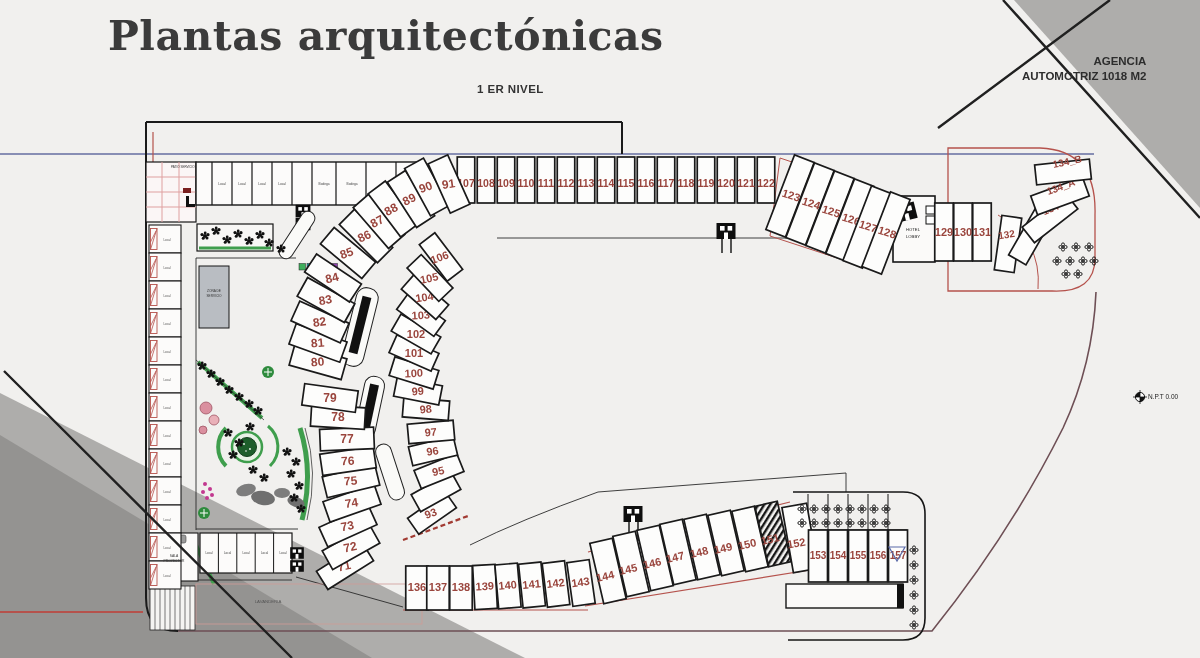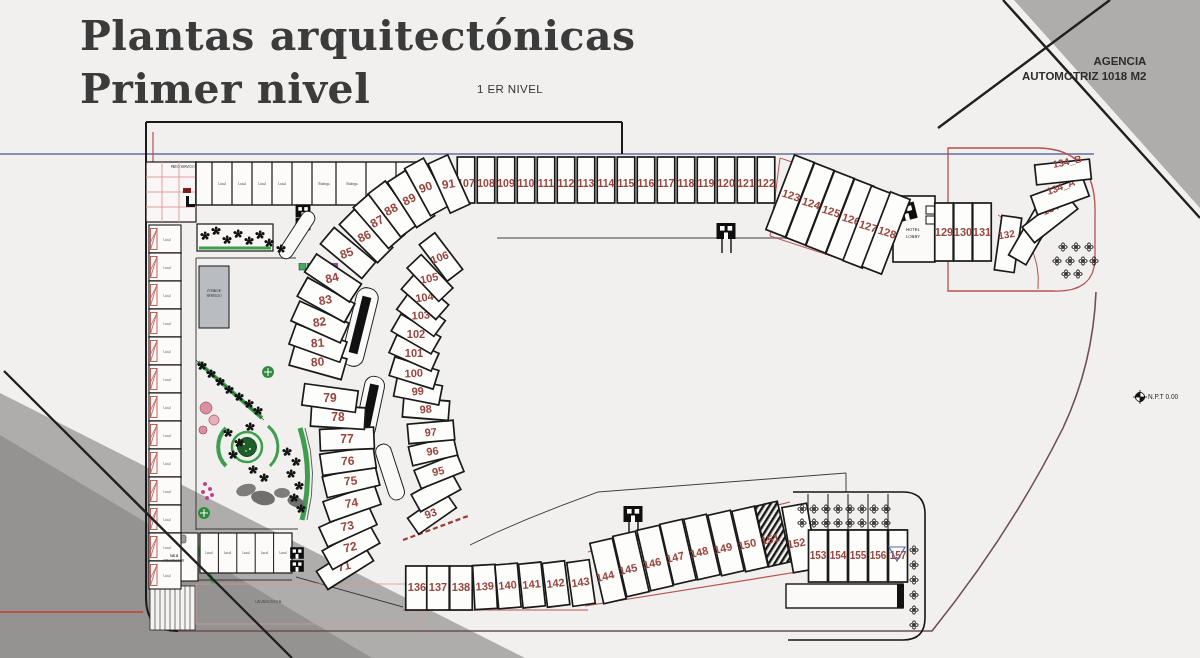--- a/index.html
+++ b/index.html
@@ -1,21 +1,21 @@
 <!DOCTYPE html>
 <html style="--line: #1a1a1a; --red2: #b5524c; --blue: #646ea0; --maroon: #6e4f55; --green: #3f9e4d; --tree: #1d5e2b; --graylight: #aeadab; --graydark: #949391; --bldg: #b9bdc2;"><head>
 <meta charset="utf-8">
 <style>
   html,body{margin:0;padding:0;background:#dcdcdc;}
   .stage{position:relative;width:1200px;height:658px;background:#f1f0ee;overflow:hidden;
          font-family:"Liberation Sans",sans-serif;}
   .stage svg{position:absolute;left:0;top:0;width:1200px;height:658px;}
-  .title{position:absolute;left:80px;top:10px;font-family:"DejaVu Serif",serif;font-weight:700;
+  .title{position:absolute;left:108px;top:10px;font-family:"DejaVu Serif",serif;font-weight:700;
          font-size:41px;line-height:53px;color:#3b3b3b;letter-spacing:.5px;white-space:nowrap;}
-  .lvl{position:absolute;left:477px;top:83px;font-size:11.5px;font-weight:400;color:#333;
+  .lvl{position:absolute;left:477px;top:83px;font-size:11.5px;font-weight:700;color:#333;
        letter-spacing:.4px;white-space:nowrap;}
   .agency{position:absolute;left:1022px;top:54px;font-size:11.5px;font-weight:600;color:#2d2d2d;
           line-height:15px;white-space:nowrap;text-align:right;}
   svg text{font-family:"Liberation Sans",sans-serif;}
 </style>
 </head>
 <body>
 
 <div class="stage">
 
@@ -695,21 +695,20 @@
     <text x="171" y="168" font-size="3" fill="#333">PATIO SERVICIO</text>
     <text x="214" y="292" font-size="3.2" text-anchor="middle" fill="#333">ZONA DE</text>
     <text x="214" y="297" font-size="3.2" text-anchor="middle" fill="#333">SERVICIO</text>
     <text x="174" y="557" font-size="3.3" text-anchor="middle" fill="#333">SALA</text>
     <text x="174" y="562" font-size="3.3" text-anchor="middle" fill="#333">PROYECTOR</text>
   </g>
 </svg>
 
 <div class="title">
   <div>Plantas arquitectónicas</div>
-  <div>Primer nivel</div>
 </div>
 <div class="lvl">1 ER NIVEL</div>
 <div class="agency">
   <div>AGENCIA</div>
   <div>AUTOMOTRIZ 1018 M2</div>
 </div>
 
 </div>
 
 </body></html>

